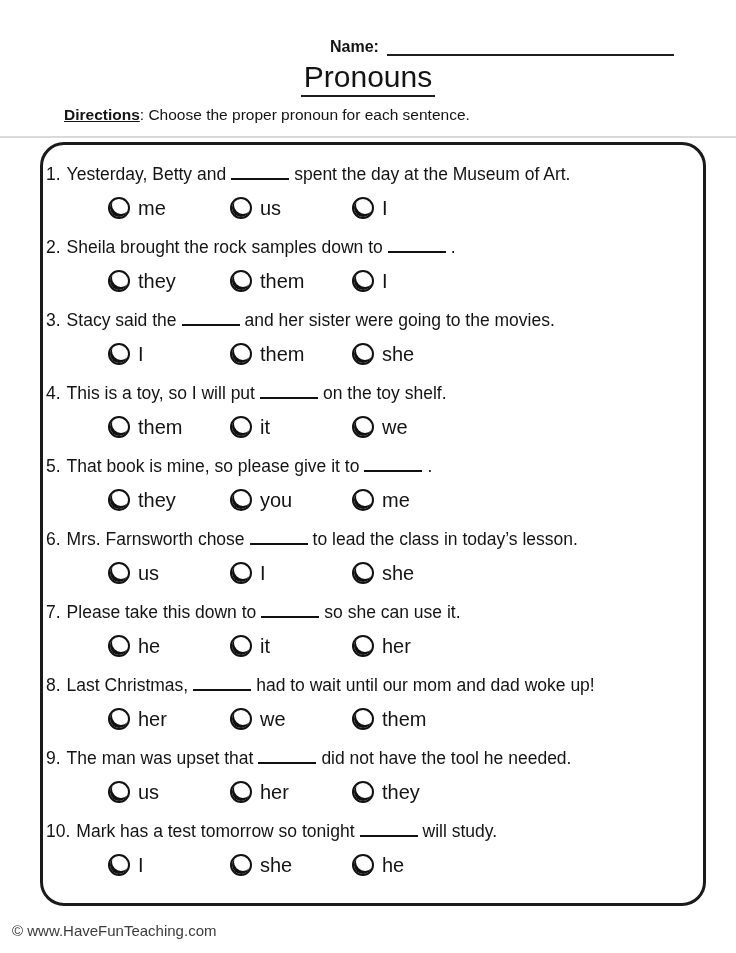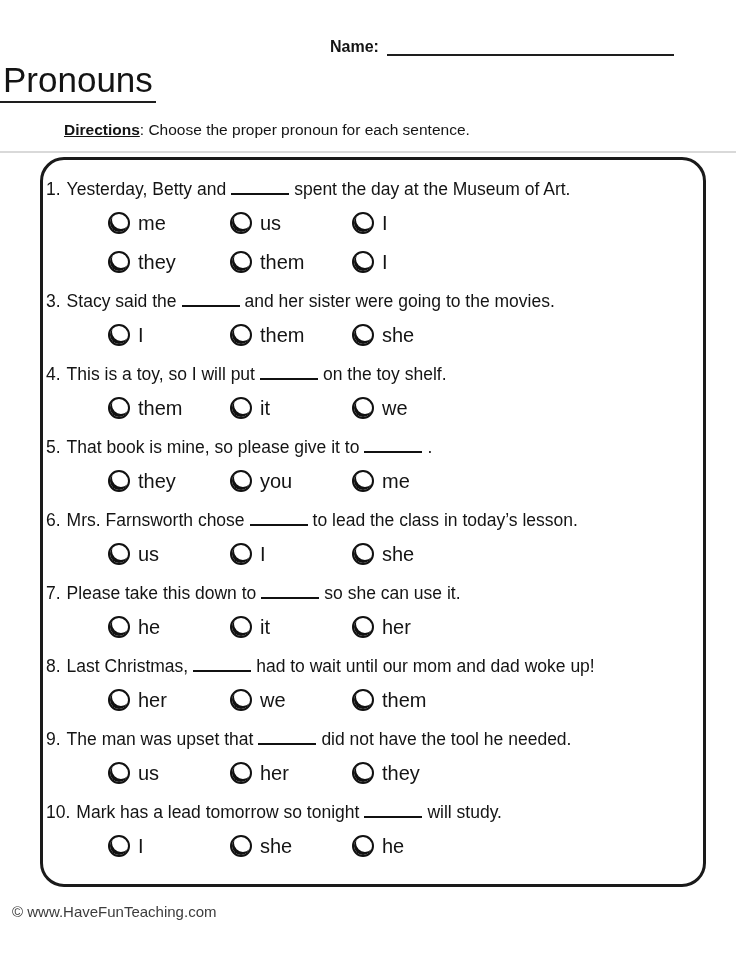--- a/index.html
+++ b/index.html
@@ -32,24 +32,24 @@
     white-space: nowrap;
   }
   .name-line {
     flex: 1;
     border-bottom: 2px solid #1e1e1e;
     height: 16px;
   }
 
   
   .title {
-    text-align: left;
-    font-size: 35px;
+    text-align: center;
+    font-size: 30px;
     font-weight: 400;
-    margin: 4px 0 21px 0;
+    margin: 4px 0 12px 0;
   }
   .title .title-text {
     border-bottom: 2px solid #1e1e1e;
     padding: 0 3px 2px 3px;
   }
 
   
   .directions {
     margin: 8px 0 12px 64px;
     font-size: 15.5px;
@@ -168,20 +168,23 @@
         <span class="option-label">us</span>
       </div>
             <div class="option">
         <span class="radio"></span>
         <span class="option-label">I</span>
       </div>
           </div>
   </div>
 
   <div class="question">
+    <div class="q-sentence">
+      <span class="q-num">2.</span><span class="q-pre">Sheila brought the rock samples down to</span><span class="blank"></span><span class="q-post">.</span>
+    </div>
     <div class="options">
 
     <div class="option">
         <span class="radio"></span>
         <span class="option-label">they</span>
       </div>
             <div class="option">
         <span class="radio"></span>
         <span class="option-label">them</span>
       </div>
@@ -334,21 +337,21 @@
       </div>
             <div class="option">
         <span class="radio"></span>
         <span class="option-label">they</span>
       </div>
           </div>
   </div>
 
   <div class="question">
     <div class="q-sentence">
-      <span class="q-num">10.</span><span class="q-pre">Mark has a lead tomorrow so tonight</span><span class="blank"></span><span class="q-post">will study.</span>
+      <span class="q-num">10.</span><span class="q-pre">Mark has a test tomorrow so tonight</span><span class="blank"></span><span class="q-post">will study.</span>
     </div>
     <div class="options">
 
     <div class="option">
         <span class="radio"></span>
         <span class="option-label">I</span>
       </div>
             <div class="option">
         <span class="radio"></span>
         <span class="option-label">she</span>

